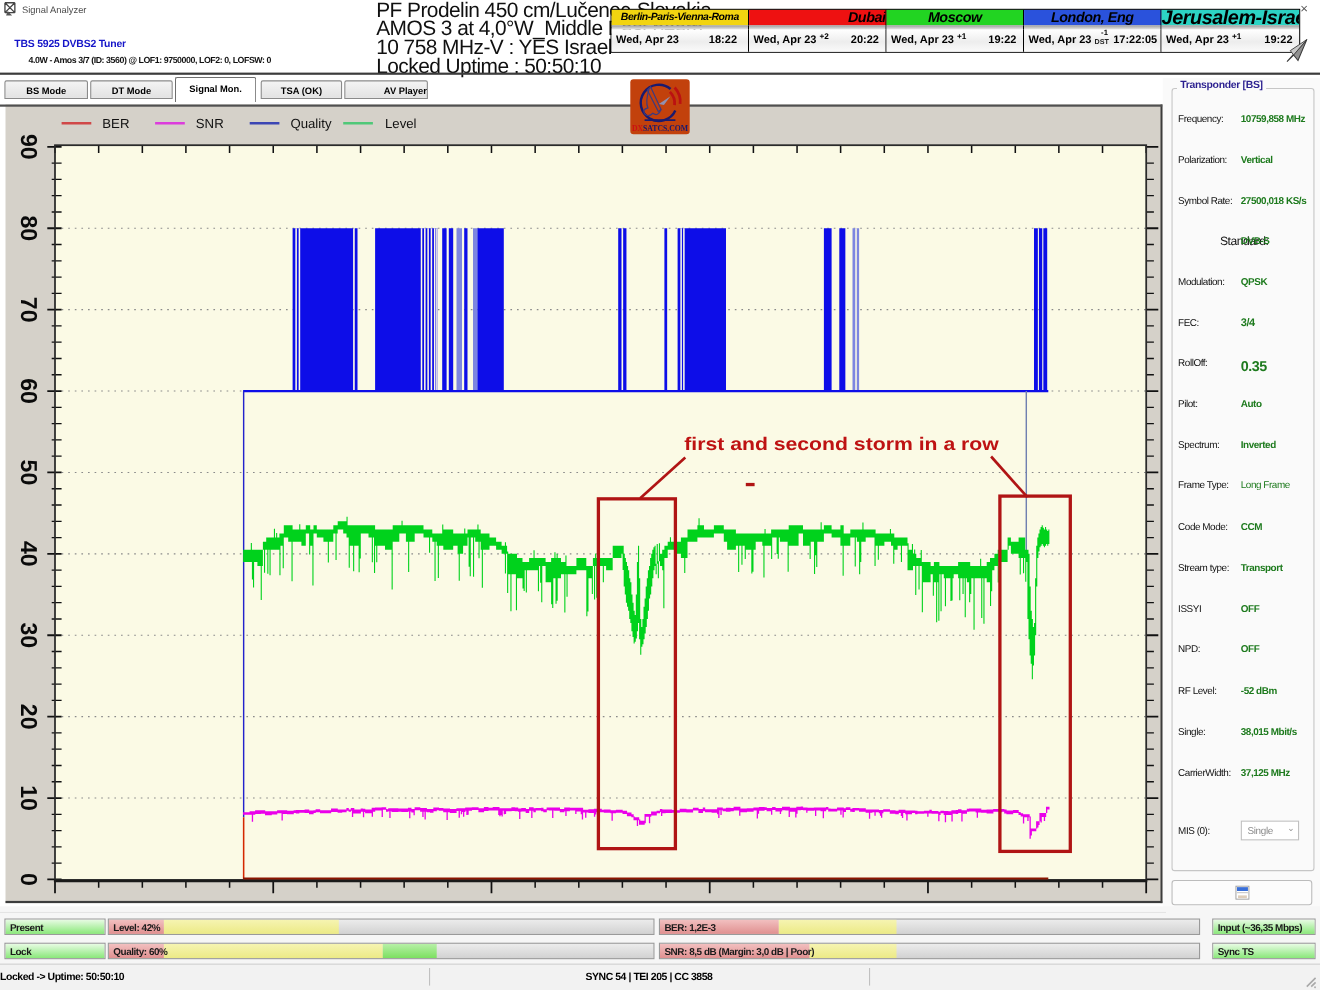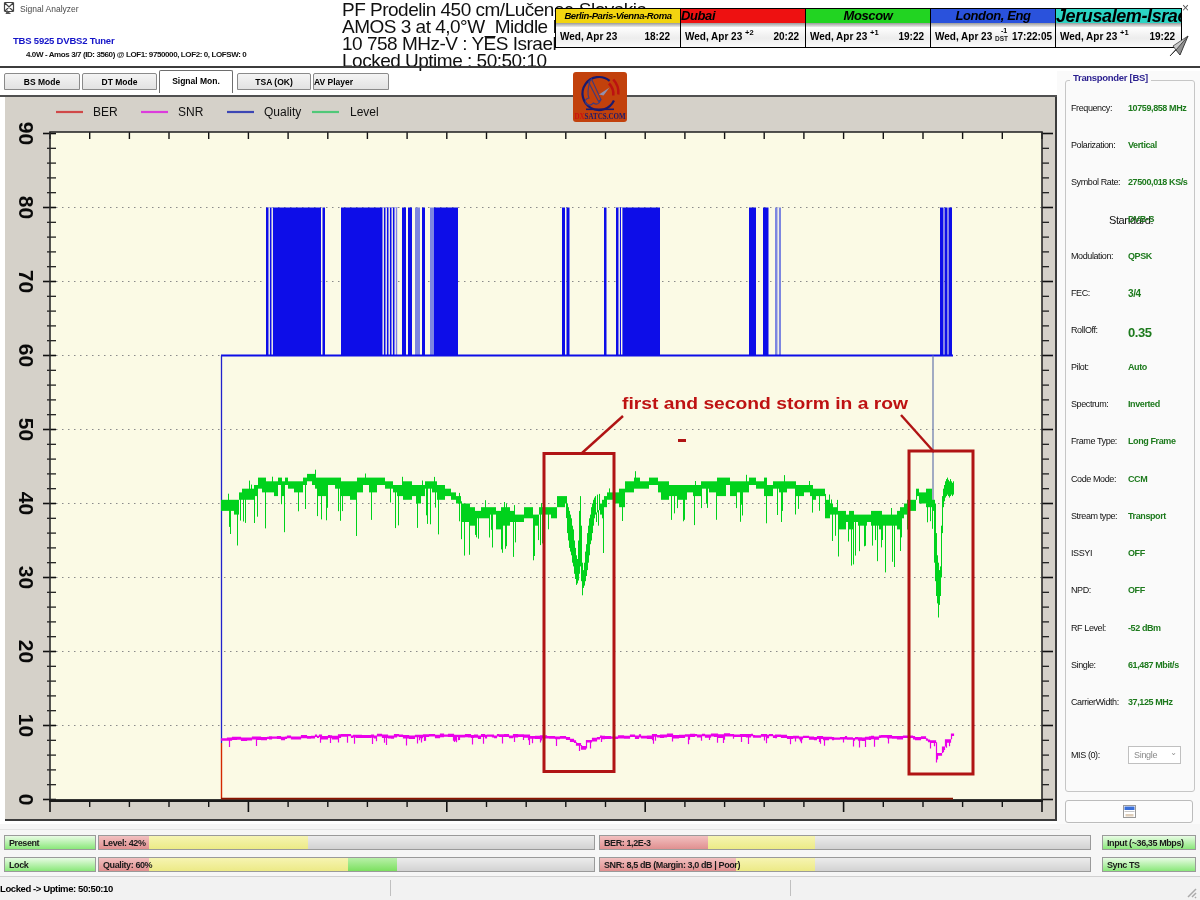--- a/index.html
+++ b/index.html
@@ -12,21 +12,21 @@
 <div style="position:absolute;left:13px;top:35px;font-size:9.5px;font-weight:bold;letter-spacing:-0.2px;color:#1414c8">TBS 5925 DVBS2 Tuner</div>
 <div style="position:absolute;left:26px;top:50px;font-size:8px;font-weight:bold;letter-spacing:-0.4px;color:#111">4.0W - Amos 3/7 (ID: 3560) @ LOF1: 9750000, LOF2: 0, LOFSW: 0</div>
 <div style="position:absolute;left:342px;top:1px;font-size:19px;letter-spacing:-0.5px;color:#101010;line-height:17px">PF Prodelin 450 cm/Lučenec-Slovakia<br>AMOS 3 at 4,0°W_Middle East beam<br>10 758 MHz-V : YES Israel<br>Locked Uptime : 50:50:10</div>
 <div style="position:absolute;left:555px;top:8px;width:625px;height:38px;border:1.5px solid #000">
     <div style="position:absolute;left:0px;top:0;width:125px;height:14px;background:#f2d410;border-right:1.5px solid #000;box-sizing:border-box;text-align:center;font-size:9.5px;font-weight:bold;font-style:italic;letter-spacing:-0.4px;line-height:14px;overflow:hidden;white-space:nowrap">Berlin-Paris-Vienna-Roma</div>
 <div style="position:absolute;left:0px;top:14px;width:125px;height:4px;background:linear-gradient(#9a9a9a,#ececec);border-right:1.5px solid #000;box-sizing:border-box"></div>
 <div style="position:absolute;left:0px;top:18px;width:125px;height:20px;background:linear-gradient(#ffffff,#ededed 55%,#fafafa);border-right:1.5px solid #000;box-sizing:border-box">
 <span style="position:absolute;left:4px;top:4px;font-size:10px;font-weight:bold;white-space:nowrap">Wed, Apr 23</span>
 <span style="position:absolute;right:10px;top:4px;font-size:10px;font-weight:bold">18:22</span>
     </div>
-    <div style="position:absolute;left:125px;top:0;width:125px;height:14px;background:#ee1111;border-right:1.5px solid #000;box-sizing:border-box;text-align:left;font-size:13px;font-weight:bold;font-style:italic;letter-spacing:-0.4px;line-height:14px;overflow:hidden;white-space:nowrap">Dubai</div>
+    <div style="position:absolute;left:125px;top:0;width:125px;height:14px;background:#ee1111;border-right:1.5px solid #000;box-sizing:border-box;text-align:right;font-size:13px;font-weight:bold;font-style:italic;letter-spacing:-0.4px;line-height:14px;overflow:hidden;white-space:nowrap">Dubai</div>
 <div style="position:absolute;left:125px;top:14px;width:125px;height:4px;background:linear-gradient(#9a9a9a,#ececec);border-right:1.5px solid #000;box-sizing:border-box"></div>
 <div style="position:absolute;left:125px;top:18px;width:125px;height:20px;background:linear-gradient(#ffffff,#ededed 55%,#fafafa);border-right:1.5px solid #000;box-sizing:border-box">
 <span style="position:absolute;left:4px;top:4px;font-size:10px;font-weight:bold;white-space:nowrap">Wed, Apr 23</span>
       <span style="position:absolute;left:64px;top:1px;font-size:7.5px;font-weight:bold">+2</span>
 <span style="position:absolute;right:6px;top:4px;font-size:10px;font-weight:bold">20:22</span>
     </div>
     <div style="position:absolute;left:250px;top:0;width:125px;height:14px;background:#22d422;border-right:1.5px solid #000;box-sizing:border-box;text-align:center;font-size:13px;font-weight:bold;font-style:italic;letter-spacing:-0.4px;line-height:14px;overflow:hidden;white-space:nowrap">Moscow</div>
 <div style="position:absolute;left:250px;top:14px;width:125px;height:4px;background:linear-gradient(#9a9a9a,#ececec);border-right:1.5px solid #000;box-sizing:border-box"></div>
 <div style="position:absolute;left:250px;top:18px;width:125px;height:20px;background:linear-gradient(#ffffff,#ededed 55%,#fafafa);border-right:1.5px solid #000;box-sizing:border-box">
 <span style="position:absolute;left:4px;top:4px;font-size:10px;font-weight:bold;white-space:nowrap">Wed, Apr 23</span>
@@ -52,21 +52,21 @@
 <div style="position:absolute;left:1182px;top:1px;font-size:12px;color:#555">×</div>
 <svg width="24" height="24" viewBox="0 0 24 24" style="position:absolute;left:1167px;top:35px;z-index:3">
 <path d="M21 1 L3 21 L9 15 L13 20 Z" fill="#909090" stroke="#3a3a3a" stroke-width="1"></path>
 <path d="M21 1 L9 15 L6 11 Z" fill="#c8c8c8" stroke="#3a3a3a" stroke-width="0.8"></path>
 </svg>
 <div style="position:absolute;left:0;top:66px;width:1200px;height:2px;background:#3c3c3c"></div>
 <div style="position:absolute;left:4px;top:73px;width:76px;height:17px;background:linear-gradient(#f4f4f4,#e2e2e2);border:1px solid #8a8a8a;border-radius:2px 2px 0 0;text-align:center;font-size:8.5px;font-weight:bold;line-height:16px;box-sizing:border-box">BS Mode</div>
 <div style="position:absolute;left:82px;top:73px;width:75px;height:17px;background:linear-gradient(#f4f4f4,#e2e2e2);border:1px solid #8a8a8a;border-radius:2px 2px 0 0;text-align:center;font-size:8.5px;font-weight:bold;line-height:16px;box-sizing:border-box">DT Mode</div>
 <div style="position:absolute;left:159px;top:70px;width:74px;height:23px;background:#fff;border:1px solid #6e6e6e;border-bottom:none;border-radius:2px 2px 0 0;text-align:center;font-size:8.5px;font-weight:bold;line-height:21px;z-index:5;box-sizing:border-box">Signal Mon.</div>
 <div style="position:absolute;left:237px;top:73px;width:74px;height:17px;background:linear-gradient(#f4f4f4,#e2e2e2);border:1px solid #8a8a8a;border-radius:2px 2px 0 0;text-align:center;font-size:8.5px;font-weight:bold;line-height:16px;box-sizing:border-box">TSA (OK)</div>
-<div style="position:absolute;left:313px;top:73px;width:76px;height:17px;background:linear-gradient(#f4f4f4,#e2e2e2);border:1px solid #8a8a8a;border-radius:2px 2px 0 0;text-align:left;font-size:8.5px;font-weight:bold;line-height:16px;box-sizing:border-box">AV Player</div>
+<div style="position:absolute;left:313px;top:73px;width:76px;height:17px;background:linear-gradient(#f4f4f4,#e2e2e2);border:1px solid #8a8a8a;border-radius:2px 2px 0 0;text-align:right;font-size:8.5px;font-weight:bold;line-height:16px;box-sizing:border-box">AV Player</div>
 <div style="position:absolute;left:5px;top:95px;width:1050px;height:724px;background:#d5d1c9;border-right:2px solid #3c3c3c;border-bottom:2px solid #3c3c3c">
 <svg width="1052" height="727" viewBox="0 0 1052 727" style="position:absolute;left:0;top:0">
 <rect x="45" y="37" width="992" height="668" fill="#fbfae5"></rect>
 <line x1="45" y1="630.5" x2="1037" y2="630.5" stroke="#8a8a8a" stroke-width="1" stroke-dasharray="1.5 4.5"></line>
       <line x1="45" y1="556.5" x2="1037" y2="556.5" stroke="#8a8a8a" stroke-width="1" stroke-dasharray="1.5 4.5"></line>
       <line x1="45" y1="482.5" x2="1037" y2="482.5" stroke="#8a8a8a" stroke-width="1" stroke-dasharray="1.5 4.5"></line>
       <line x1="45" y1="408.5" x2="1037" y2="408.5" stroke="#8a8a8a" stroke-width="1" stroke-dasharray="1.5 4.5"></line>
       <line x1="45" y1="334.5" x2="1037" y2="334.5" stroke="#8a8a8a" stroke-width="1" stroke-dasharray="1.5 4.5"></line>
       <line x1="45" y1="260.5" x2="1037" y2="260.5" stroke="#8a8a8a" stroke-width="1" stroke-dasharray="1.5 4.5"></line>
       <line x1="45" y1="186.5" x2="1037" y2="186.5" stroke="#8a8a8a" stroke-width="1" stroke-dasharray="1.5 4.5"></line>
@@ -311,33 +311,33 @@
 <div style="position:absolute;left:1128px;top:251px;font-size:9px;letter-spacing:-0.4px;font-weight:bold;color:#1d7a1d;white-space:nowrap">QPSK</div>
 <div style="position:absolute;left:1071px;top:288px;font-size:9px;letter-spacing:-0.4px;color:#111;white-space:nowrap">FEC:</div>
 <div style="position:absolute;left:1128px;top:288px;font-size:10px;letter-spacing:-0.4px;font-weight:bold;color:#1d7a1d;white-space:nowrap">3/4</div>
 <div style="position:absolute;left:1071px;top:325px;font-size:9px;letter-spacing:-0.4px;color:#111;white-space:nowrap">RollOff:</div>
 <div style="position:absolute;left:1128px;top:325px;font-size:13px;letter-spacing:-0.4px;font-weight:bold;color:#1d7a1d;white-space:nowrap">0.35</div>
 <div style="position:absolute;left:1071px;top:362px;font-size:9px;letter-spacing:-0.4px;color:#111;white-space:nowrap">Pilot:</div>
 <div style="position:absolute;left:1128px;top:362px;font-size:9px;letter-spacing:-0.4px;font-weight:bold;color:#1d7a1d;white-space:nowrap">Auto</div>
 <div style="position:absolute;left:1071px;top:399px;font-size:9px;letter-spacing:-0.4px;color:#111;white-space:nowrap">Spectrum:</div>
 <div style="position:absolute;left:1128px;top:399px;font-size:9px;letter-spacing:-0.4px;font-weight:bold;color:#1d7a1d;white-space:nowrap">Inverted</div>
 <div style="position:absolute;left:1071px;top:436px;font-size:9px;letter-spacing:-0.4px;color:#111;white-space:nowrap">Frame Type:</div>
-<div style="position:absolute;left:1128px;top:436px;font-size:9px;letter-spacing:-0.4px;font-weight:bold;color:#1d7a1d;white-space:nowrap">Long Frame</div>
+<div style="position:absolute;left:1128px;top:436px;font-size:9px;letter-spacing:-0.4px;font-weight:normal;color:#1d7a1d;white-space:nowrap">Long Frame</div>
 <div style="position:absolute;left:1071px;top:474px;font-size:9px;letter-spacing:-0.4px;color:#111;white-space:nowrap">Code Mode:</div>
 <div style="position:absolute;left:1128px;top:474px;font-size:9px;letter-spacing:-0.4px;font-weight:bold;color:#1d7a1d;white-space:nowrap">CCM</div>
 <div style="position:absolute;left:1071px;top:511px;font-size:9px;letter-spacing:-0.4px;color:#111;white-space:nowrap">Stream type:</div>
 <div style="position:absolute;left:1128px;top:511px;font-size:9px;letter-spacing:-0.4px;font-weight:bold;color:#1d7a1d;white-space:nowrap">Transport</div>
 <div style="position:absolute;left:1071px;top:548px;font-size:9px;letter-spacing:-0.4px;color:#111;white-space:nowrap">ISSYI</div>
 <div style="position:absolute;left:1128px;top:548px;font-size:9px;letter-spacing:-0.4px;font-weight:bold;color:#1d7a1d;white-space:nowrap">OFF</div>
 <div style="position:absolute;left:1071px;top:585px;font-size:9px;letter-spacing:-0.4px;color:#111;white-space:nowrap">NPD:</div>
 <div style="position:absolute;left:1128px;top:585px;font-size:9px;letter-spacing:-0.4px;font-weight:bold;color:#1d7a1d;white-space:nowrap">OFF</div>
 <div style="position:absolute;left:1071px;top:623px;font-size:9px;letter-spacing:-0.4px;color:#111;white-space:nowrap">RF Level:</div>
 <div style="position:absolute;left:1128px;top:623px;font-size:9px;letter-spacing:-0.4px;font-weight:bold;color:#1d7a1d;white-space:nowrap">-52 dBm</div>
 <div style="position:absolute;left:1071px;top:660px;font-size:9px;letter-spacing:-0.4px;color:#111;white-space:nowrap">Single:</div>
-<div style="position:absolute;left:1128px;top:660px;font-size:9px;letter-spacing:-0.4px;font-weight:bold;color:#1d7a1d;white-space:nowrap">61,487 Mbit/s</div>
+<div style="position:absolute;left:1128px;top:660px;font-size:9px;letter-spacing:-0.4px;font-weight:bold;color:#1d7a1d;white-space:nowrap">38,015 Mbit/s</div>
 <div style="position:absolute;left:1071px;top:697px;font-size:9px;letter-spacing:-0.4px;color:#111;white-space:nowrap">CarrierWidth:</div>
 <div style="position:absolute;left:1128px;top:697px;font-size:9px;letter-spacing:-0.4px;font-weight:bold;color:#1d7a1d;white-space:nowrap">37,125 MHz</div>
 <div style="position:absolute;left:1071px;top:750px;font-size:9px;letter-spacing:-0.4px;color:#111">MIS (0):</div>
 <div style="position:absolute;left:1128px;top:746px;width:53px;height:18px;background:#fff;border:1px solid #c0c0c0;box-sizing:border-box">
 <span style="position:absolute;left:5px;top:3px;font-size:9px;letter-spacing:-0.3px;color:#8a8a8a">Single</span>
 <span style="position:absolute;right:3px;top:1px;font-size:8px;color:#909090">⌄</span>
   </div>
 <div style="position:absolute;left:1065px;top:800px;width:128px;height:23px;background:#fcfcfc;border:1px solid #bcbcbc;border-radius:3px;box-sizing:border-box">
 <svg width="13" height="13" viewBox="0 0 13 13" style="position:absolute;left:57px;top:4px">
 <rect x="0.5" y="0.5" width="12" height="12" fill="#fff" stroke="#999" stroke-width="1"></rect>
@@ -381,16 +381,17 @@
     <div style="position:absolute;left:0px;top:0;width:94px;height:100%;background:linear-gradient(#e8fbe4,#8ae87a)"></div>
     <div style="position:absolute;left:4px;top:2px;font-size:9px;letter-spacing:-0.4px;font-weight:bold;color:#1a1a1a;white-space:nowrap">Input (~36,35 Mbps)</div>
   </div>
 <div style="position:absolute;left:1102px;top:857px;width:94px;height:15px;border:1px solid #9a9a9a;background:linear-gradient(#ececec,#d2d2d2);box-sizing:border-box;overflow:hidden">
     <div style="position:absolute;left:0px;top:0;width:94px;height:100%;background:linear-gradient(#e8fbe4,#8ae87a)"></div>
     <div style="position:absolute;left:4px;top:2px;font-size:9px;letter-spacing:-0.4px;font-weight:bold;color:#1a1a1a;white-space:nowrap">Sync TS</div>
   </div>
 <div style="position:absolute;left:0;top:876px;width:1200px;height:24px;background:#f2f2f2;border-top:1px solid #d0d0d0">
 <div style="position:absolute;left:0;top:6px;width:390px;font-size:9.5px;letter-spacing:-0.4px;font-weight:bold">Locked -&gt; Uptime: 50:50:10</div>
 <div style="position:absolute;left:390px;top:3px;width:1px;height:16px;background:#c0c0c0"></div>
+<div style="position:absolute;left:390px;top:6px;width:400px;text-align:center;font-size:9.5px;letter-spacing:-0.4px;font-weight:bold">SYNC 54 | TEI 205 | CC 3858</div>
 <div style="position:absolute;left:790px;top:3px;width:1px;height:16px;background:#c0c0c0"></div>
 <svg width="12" height="12" style="position:absolute;left:1186px;top:10px">
 <path d="M10 2 L2 10 M10 6 L6 10 M10 10 L9 11" stroke="#aaa" stroke-width="1.5"></path>
 </svg>
 </div>
 </body></html>

